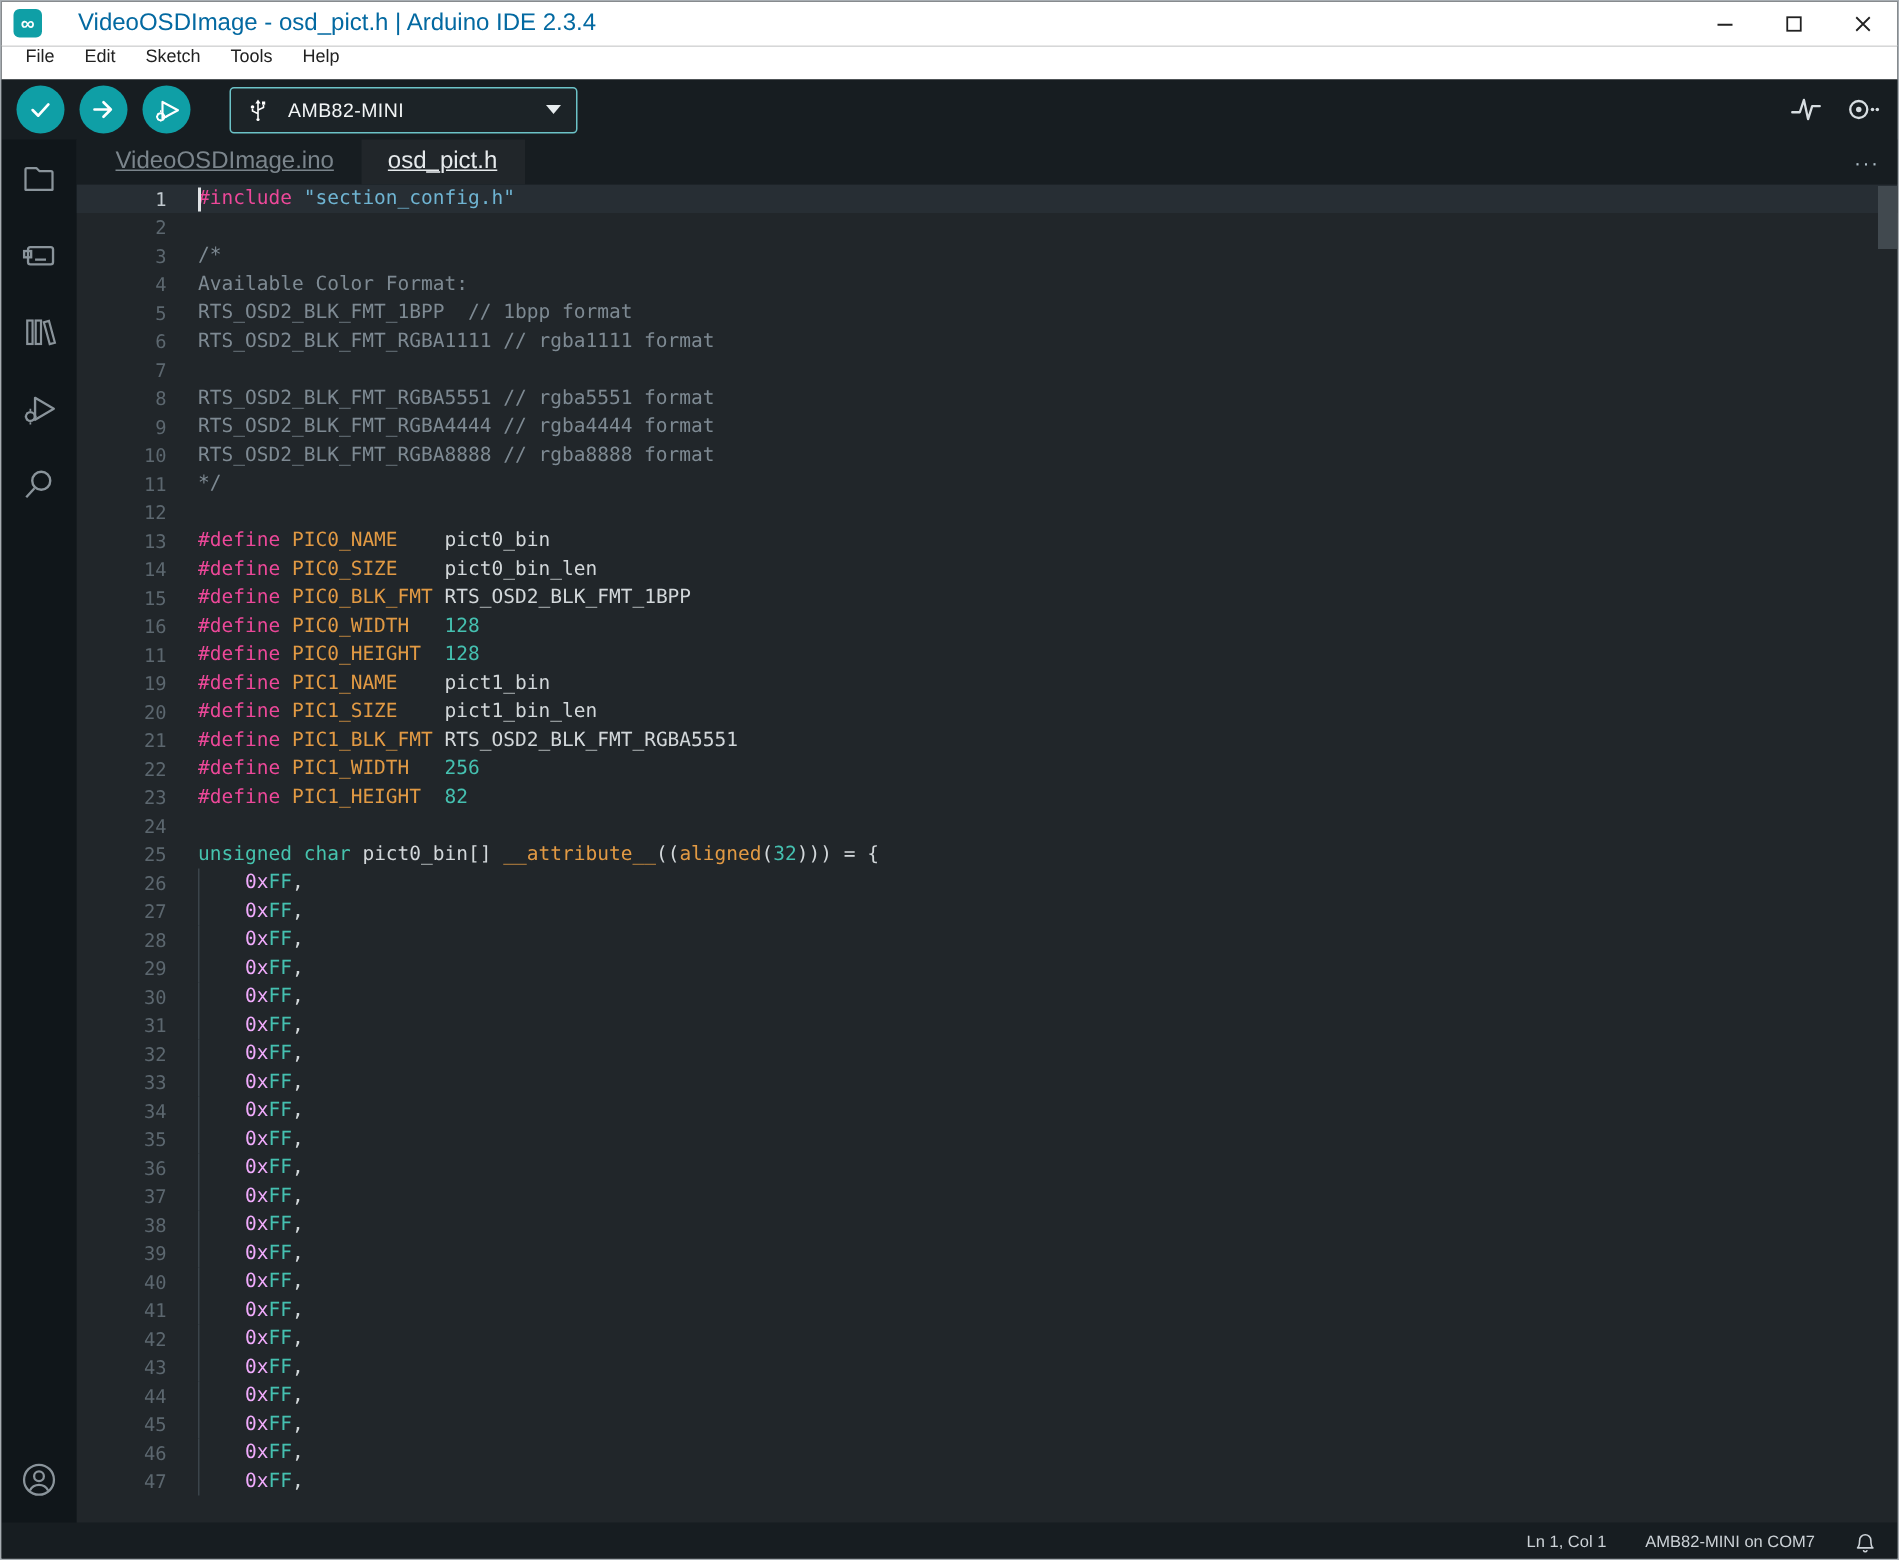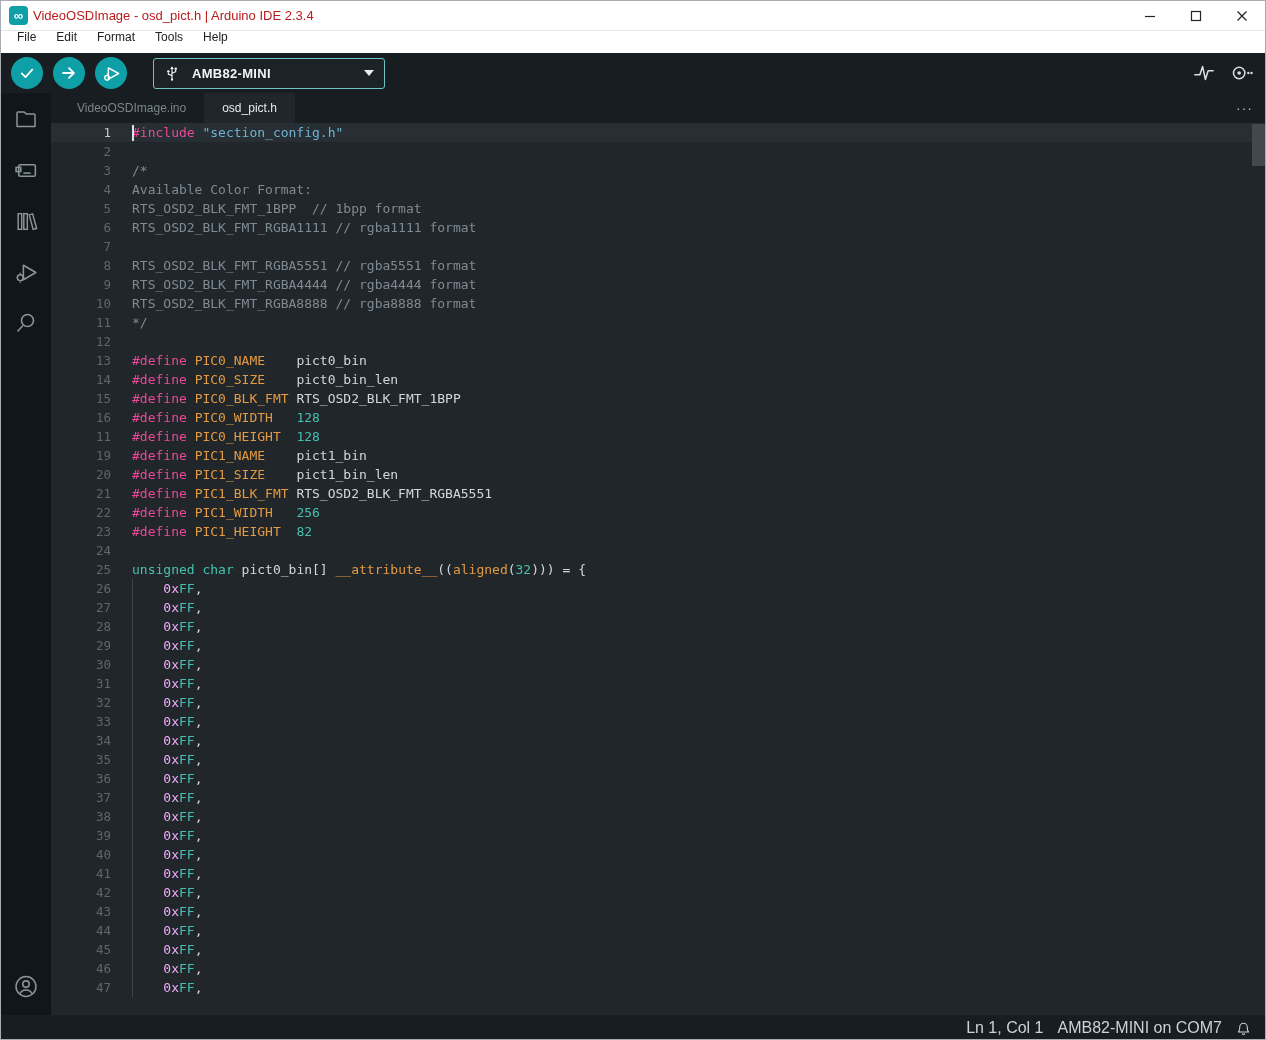--- a/index.html
+++ b/index.html
@@ -13,62 +13,62 @@
   }
   :root {
     --bg-dark:#171d21; --bg-editor:#21262a; --bg-sidebar:#10161a;
     --bg-currentline:#272e34; --accent:#0f9fa6; --selector-border:#6cc3c8;
     --txt-ui:#ccd2d7; --txt-dim:#7b858c;
   }
   
   .titlebar { height:30px; background:#ffffff; display:flex; align-items:center; position:relative; border-bottom:1px solid #e8e8e8;}
   .app-logo { width:19px; height:19px; margin-left:8px; border-radius:4px; background:var(--accent);
     color:#fff; font-size:13px; font-weight:bold; display:flex; align-items:center; justify-content:center; line-height:1;}
-  .title-text { margin-left:5px; font-size:13px; color:#b91c1c; }
+  .title-text { margin-left:24px; font-size:16px; color:#0369a1; }
   .win-controls { position:absolute; right:0; top:0; height:30px; display:flex; }
   .win-btn { width:46px; height:30px; display:flex; align-items:center; justify-content:center; color:#222; }
   
   .menubar { height:22px; background:#ffffff; display:flex; align-items:center; padding-left:6px; }
   .menu-item { font-size:12px; color:#222; padding:2px 10px 12px 10px; }
   
   .toolbar { height:40px; background:var(--bg-dark); display:flex; align-items:center; position:relative; }
   .tb-btn { width:32px; height:32px; border-radius:50%; background:var(--accent); display:flex; align-items:center; justify-content:center; margin-left:10px; }
   .tb-btn:first-child{ margin-left:10px; }
   .board-selector { margin-left:26px; width:232px; height:31px; border:1px solid var(--selector-border); border-radius:3px;
     background:#1c2327; display:flex; align-items:center; padding:0 10px; }
-  .board-label { color:#f2f5f6; font-weight:bold; font-size:13px; margin-left:12px; letter-spacing:.3px; }
+  .board-label { color:#f2f5f6; font-weight:normal; font-size:13px; margin-left:12px; letter-spacing:.3px; }
   .board-caret { margin-left:auto; }
   .tb-right { position:absolute; right:12px; top:0; height:40px; display:flex; align-items:center; gap:14px; color:#d7dde1; }
   
   .body-row { display:flex; height:922px; }
   .sidebar { width:50px; background:var(--bg-sidebar); display:flex; flex-direction:column; align-items:center; padding-top:13px; gap:25px; position:relative; color:#8a949b; }
   .sidebar .spacer { flex:1; }
   .side-icon { width:26px; height:26px; display:flex; align-items:center; justify-content:center; }
   .account { margin-bottom:16px; }
   .editor-col { flex:1; display:flex; flex-direction:column; background:var(--bg-editor); min-width:0; }
   
   .tabbar { height:30px; background:var(--bg-dark); display:flex; align-items:stretch; padding-left:8px; position:relative; flex:none; }
-  .tab { display:flex; align-items:center; padding:0 18px; font-size:12px; color:var(--txt-dim); }
+  .tab { display:flex; align-items:center; padding:0 18px; font-size:16px; color:var(--txt-dim);text-decoration:underline; }
   .tab.active { background:var(--bg-editor); color:#e6eaec; }
   .tab-dots { position:absolute; right:12px; top:0; height:30px; display:flex; align-items:center; color:#aebdc6; font-size:14px; letter-spacing:1px; }
   
   .code-wrap { position:relative; flex:1; overflow:hidden; font-family:"DejaVu Sans Mono", monospace; font-size:13px; }
   .code-line { display:flex; height:19px; line-height:19px; white-space:pre; }
   .code-line.current { background:var(--bg-currentline); }
   .ln-num { width:60px; text-align:right; color:#5c676f; flex:none; font-size:12.5px; }
   .code-line.current .ln-num { color:#c2cad0; }
   .ln-content { margin-left:21px; position:relative; color:var(--tok-pln); }
   .ln-content.guide::before { content:""; position:absolute; left:0; top:0; bottom:0; border-left:1px solid #3b444b; }
   .cursor { position:absolute; left:0; top:2px; width:2px; height:16px; background:#dfe3e6; }
   .tok-pp{color:#ec4899;} .tok-str{color:#6fb4d2;} .tok-cmt{color:#7e8a93;}
   .tok-macro{color:#e29a44;} .tok-kw{color:#46c3ae;} .tok-num{color:#45c0b0;}
   .tok-hex{color:#f0abfc;} .tok-pln{color:#d2d7da;}
   .scrollbar-thumb { position:absolute; right:0; top:1px; width:13px; height:42px; background:#41494f; }
   
-  .statusbar { height:26px; background:var(--bg-dark); display:flex; align-items:center; justify-content:flex-end; gap:14px; padding-right:14px; color:var(--txt-ui); font-size:16px; }
+  .statusbar { height:26px; background:var(--bg-dark); display:flex; align-items:center; justify-content:flex-end; gap:26px; padding-right:14px; color:var(--txt-ui); font-size:11px; }
   svg { display:block; }
 </style>
 </head>
 <body>
 
 <div class="window">
 
   <div class="titlebar">
     <div class="app-logo">∞</div>
     <div class="title-text">VideoOSDImage - osd_pict.h | Arduino IDE 2.3.4</div>
@@ -87,21 +87,21 @@
         <svg width="12" height="12" viewBox="0 0 12 12">
             <path d="M1.5 1.5l9 9M10.5 1.5l-9 9" stroke="#222" stroke-width="1.2"></path>
           </svg>
       </div>
     </div>
   </div>
 
   <div class="menubar">
     <div class="menu-item">File</div>
     <div class="menu-item">Edit</div>
-    <div class="menu-item">Format</div>
+    <div class="menu-item">Sketch</div>
     <div class="menu-item">Tools</div>
     <div class="menu-item">Help</div>
   </div>
 
   <div class="toolbar">
     <div class="tb-btn">
       <svg width="18" height="18" viewBox="0 0 24 24">
           <polyline points="5,12.5 10,17.5 19,7.5" fill="none" stroke="#fff" stroke-width="2.4" stroke-linecap="round" stroke-linejoin="round"></polyline>
         </svg>
     </div>

